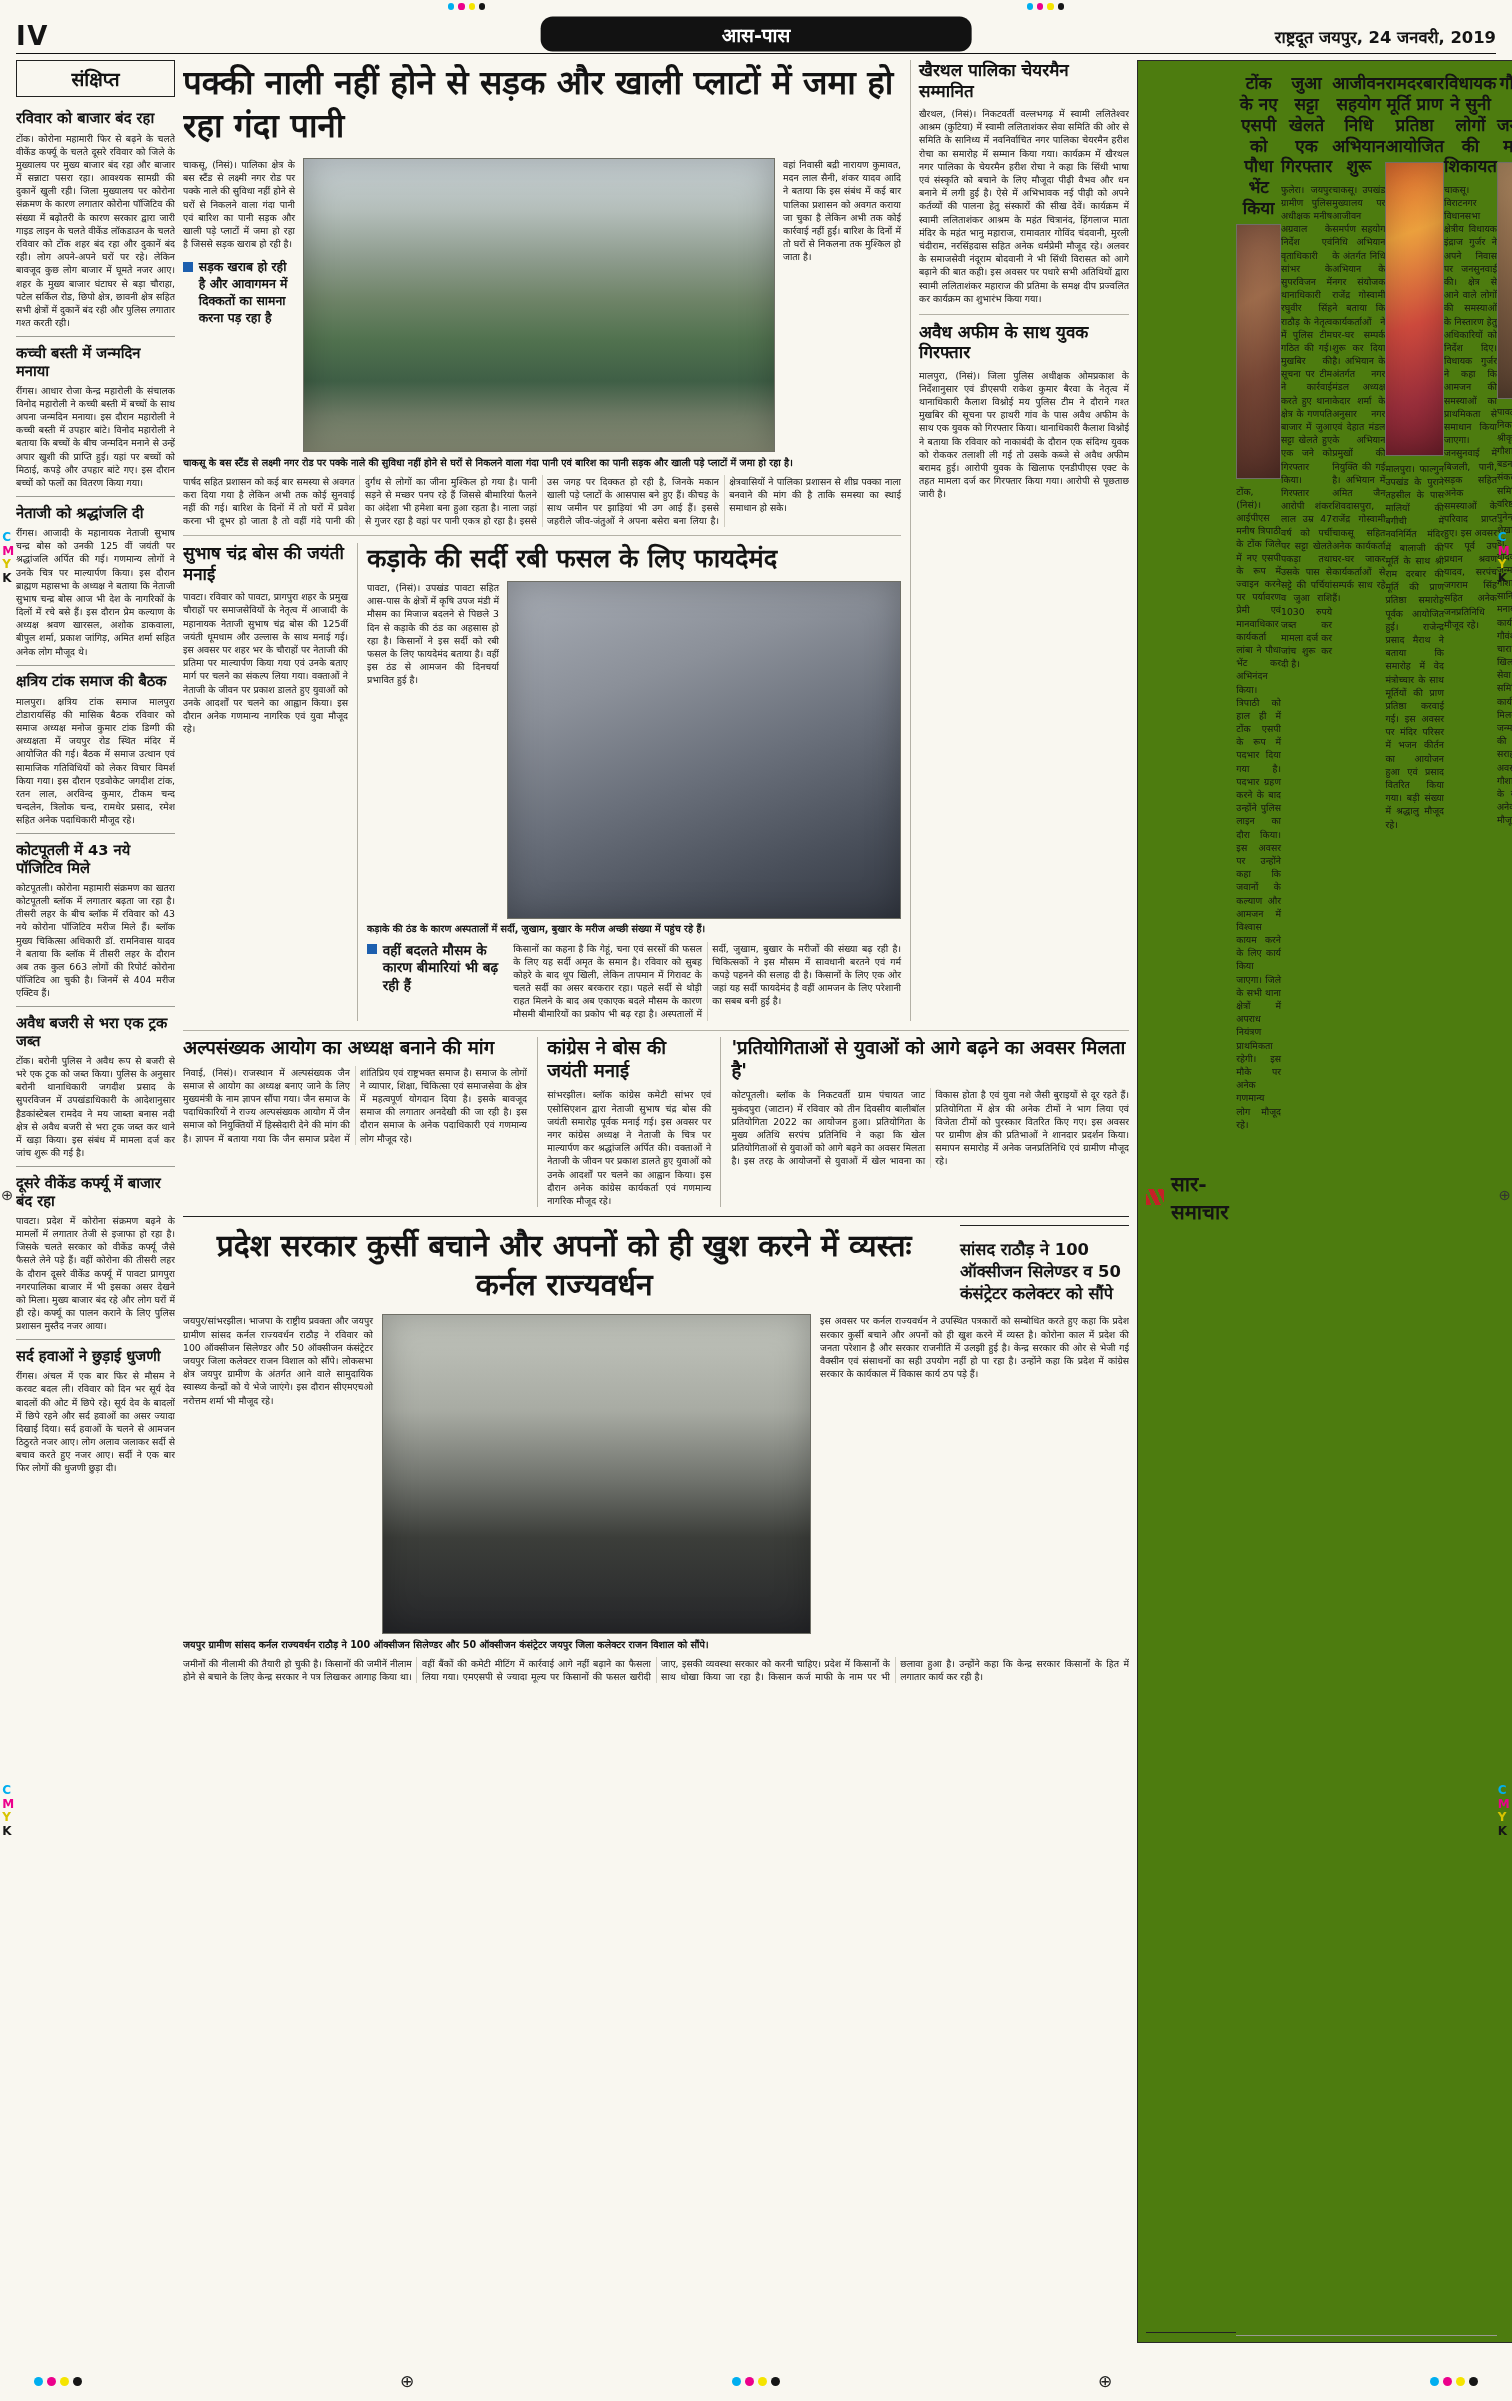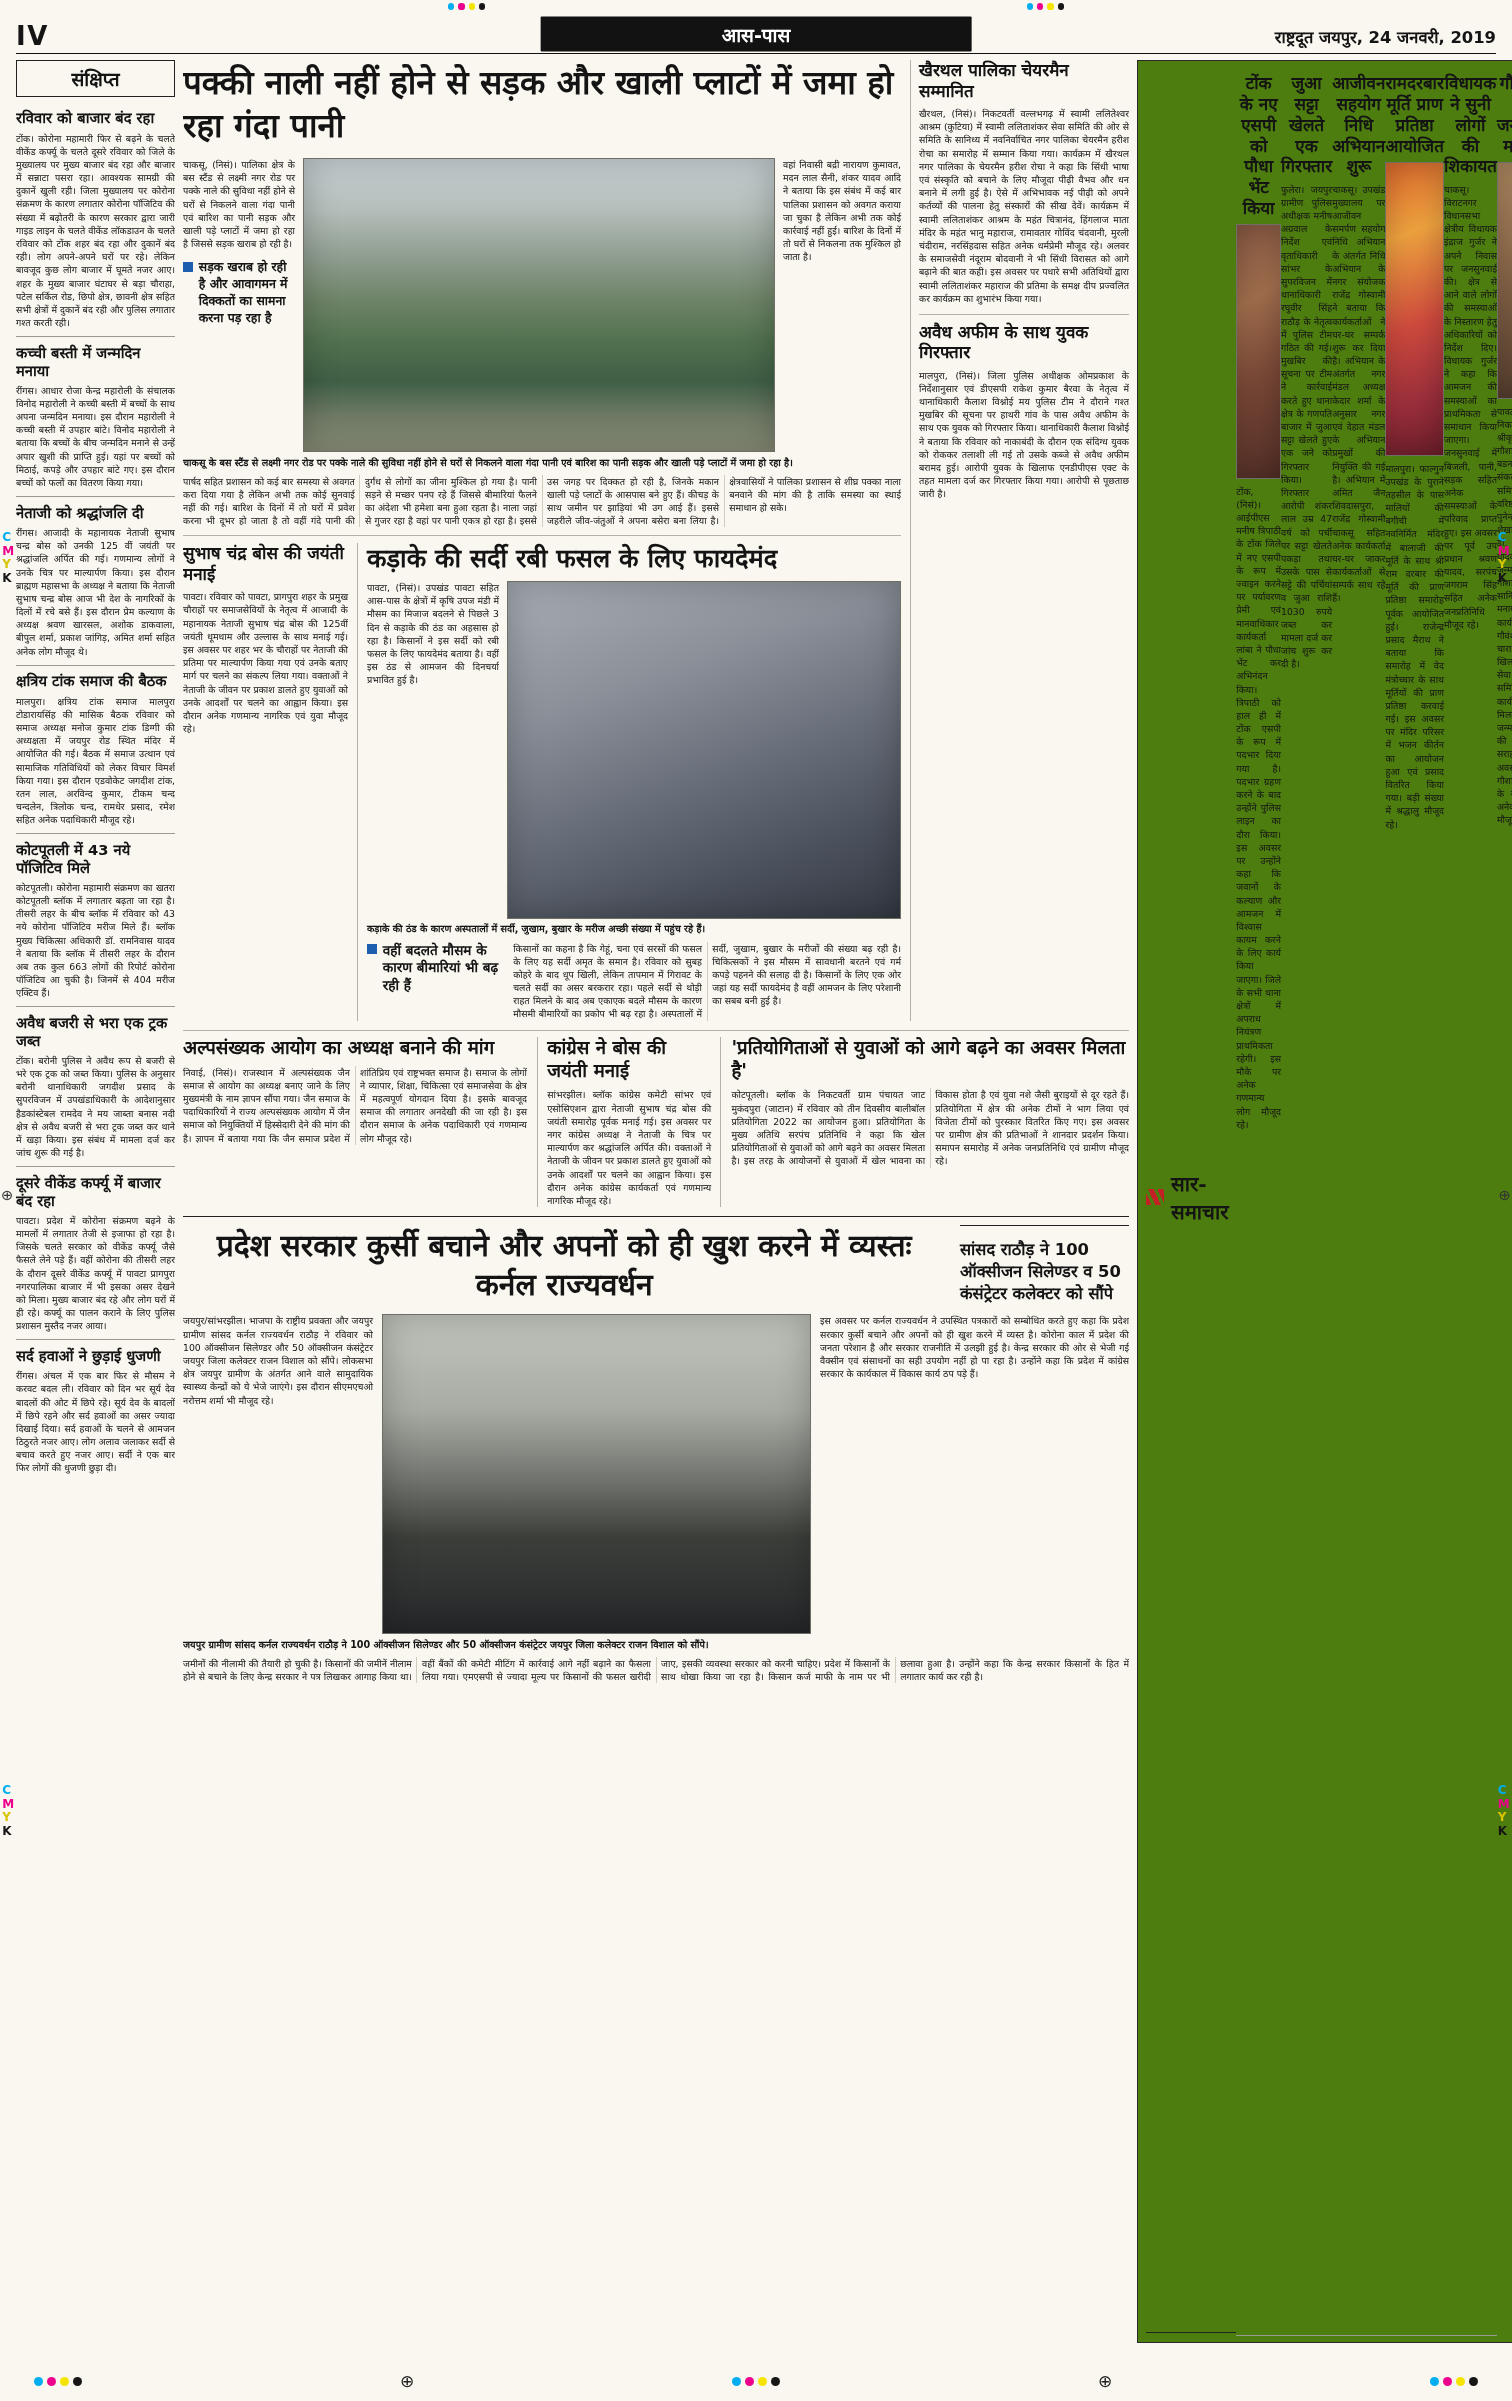--- a/index.html
+++ b/index.html
@@ -2,21 +2,21 @@
 <html lang="hi" style="font-size:9px"><head>
 <meta charset="utf-8">
 <style>
   *{margin:0;padding:0;box-sizing:border-box}
   body{background:#d8d6d0;font-family:"DejaVu Sans","Liberation Sans",sans-serif}
   .page{position:relative;width:1512px;height:2401px;margin:0 auto;background:#f9f7f0;color:#141414;overflow:hidden}
 
   
   .masthead{position:absolute;top:19px;left:16px;right:16px;height:35px;display:flex;align-items:center;justify-content:space-between;border-bottom:1.7px solid #111}
   .pageno{font-size:26px;font-weight:bold;letter-spacing:1.7px}
-  .banner{position:absolute;left:50%;top:45%;transform:translate(-50%,-50%);background:#121212;color:#fff;font-size:19px;font-weight:bold;padding:4.5px 181px;border-radius:1px;white-space:nowrap}
+  .banner{position:absolute;left:50%;top:45%;transform:translate(-50%,-50%);background:#121212;color:#fff;font-size:19px;font-weight:bold;padding:4.5px 181px;border-radius:12px;white-space:nowrap}
   .edition{font-size:16.4px;font-weight:bold;white-space:nowrap}
 
   
   .leftcol{position:absolute;left:16px;top:60px;width:159px;height:2283px;display:flex;flex-direction:column;overflow:hidden}
   .centercol{position:absolute;left:183px;top:60px;width:946px;height:2283px;overflow:hidden}
   .rightcol{position:absolute;left:1137px;top:60px;width:420px;height:2283px;border:1.1px solid #2a2a2a;background:#4d7c0f;padding:5.6px 8px;display:flex;flex-direction:row;justify-content:space-between;overflow:hidden}
 
   .secbox{border:1.1px solid #222;padding:4.5px 5.6px;text-align:center;font-size:19px;font-weight:bold;margin-bottom:5.6px}
   .brief{padding:6.8px 0;border-bottom:0.6px solid #9a9a92}
   .brief:last-child{border-bottom:none}

